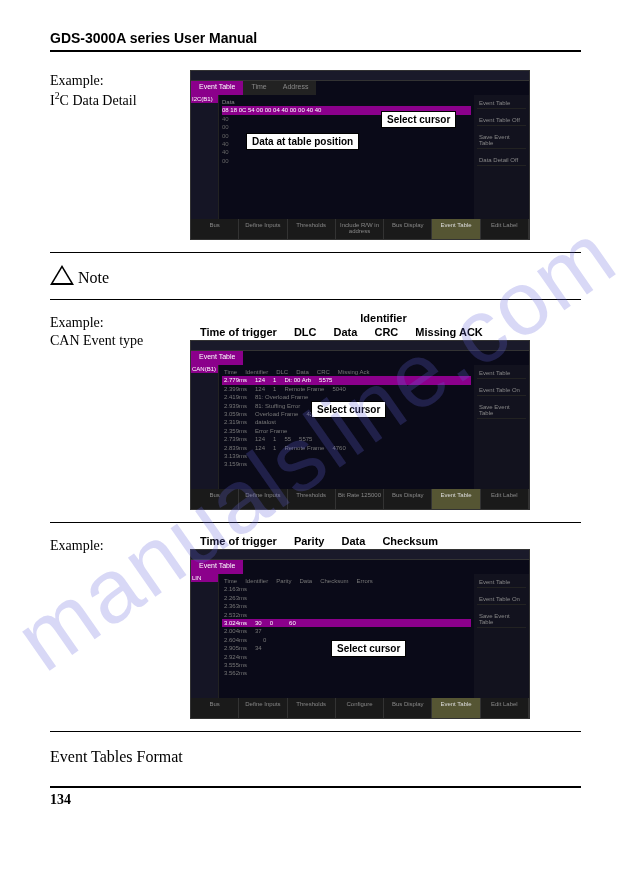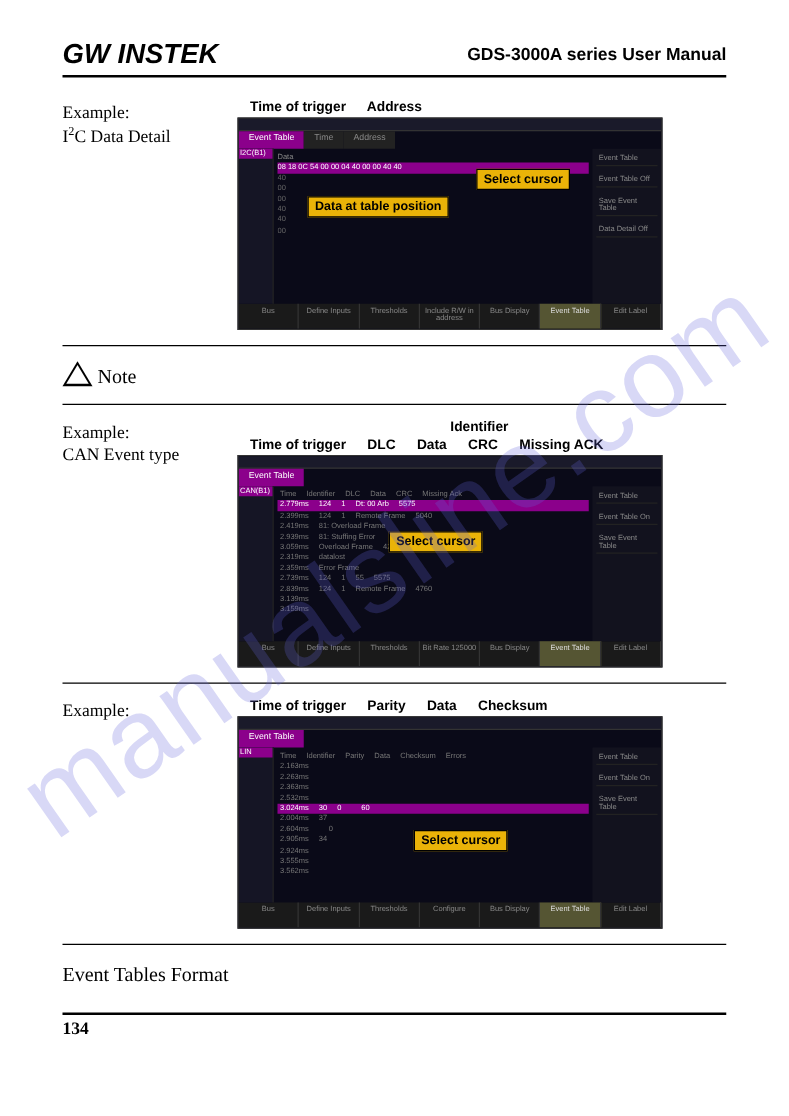--- a/index.html
+++ b/index.html
@@ -136,21 +136,21 @@
     flex: 1;
     border-right: 1px solid #333;
     font-size: 6px;
     color: #888;
     text-align: center;
     padding-top: 3px;
   }
   .scr-btn.hl { background: #553; color: #ddd; }
   .callout {
     position: absolute;
-    background: #eab308;
+    background: #ffffff;
     border: 1px solid #000;
     padding: 2px 5px;
     font-size: 10px;
     font-weight: bold;
     color: #000;
     z-index: 5;
   }
   .data-line {
     color: #666;
     font-size: 6px;
@@ -224,34 +224,29 @@
   sup { font-size: 0.7em; }
 </style>
 </head>
 <body>
 
 <div class="watermark">manualsline.com</div>
 
 <div class="page">
 
   <div class="header">
-    <div class="logo">GW INSTEK</div>
     <div class="doc-title">GDS-3000A series User Manual</div>
   </div>
 
   <div class="section">
     <div class="section-label">
       <div>Example:</div>
       <div>I<sup>2</sup>C Data Detail</div>
     </div>
     <div class="section-content">
-      <div class="annot-row">
-        <span>Time of trigger</span>
-        <span>Address</span>
-      </div>
       <div class="screenshot">
         <div class="scr-top"></div>
         <div class="scr-tabs">
           <div class="scr-tab">Event Table</div>
           <div class="scr-tab dark">Time</div>
           <div class="scr-tab dark">Address</div>
         </div>
         <div class="scr-body">
           <div class="scr-left">
             <div style="background:#8b008b;color:#fff;font-size:6px;padding:1px;">I2C(B1)</div>

